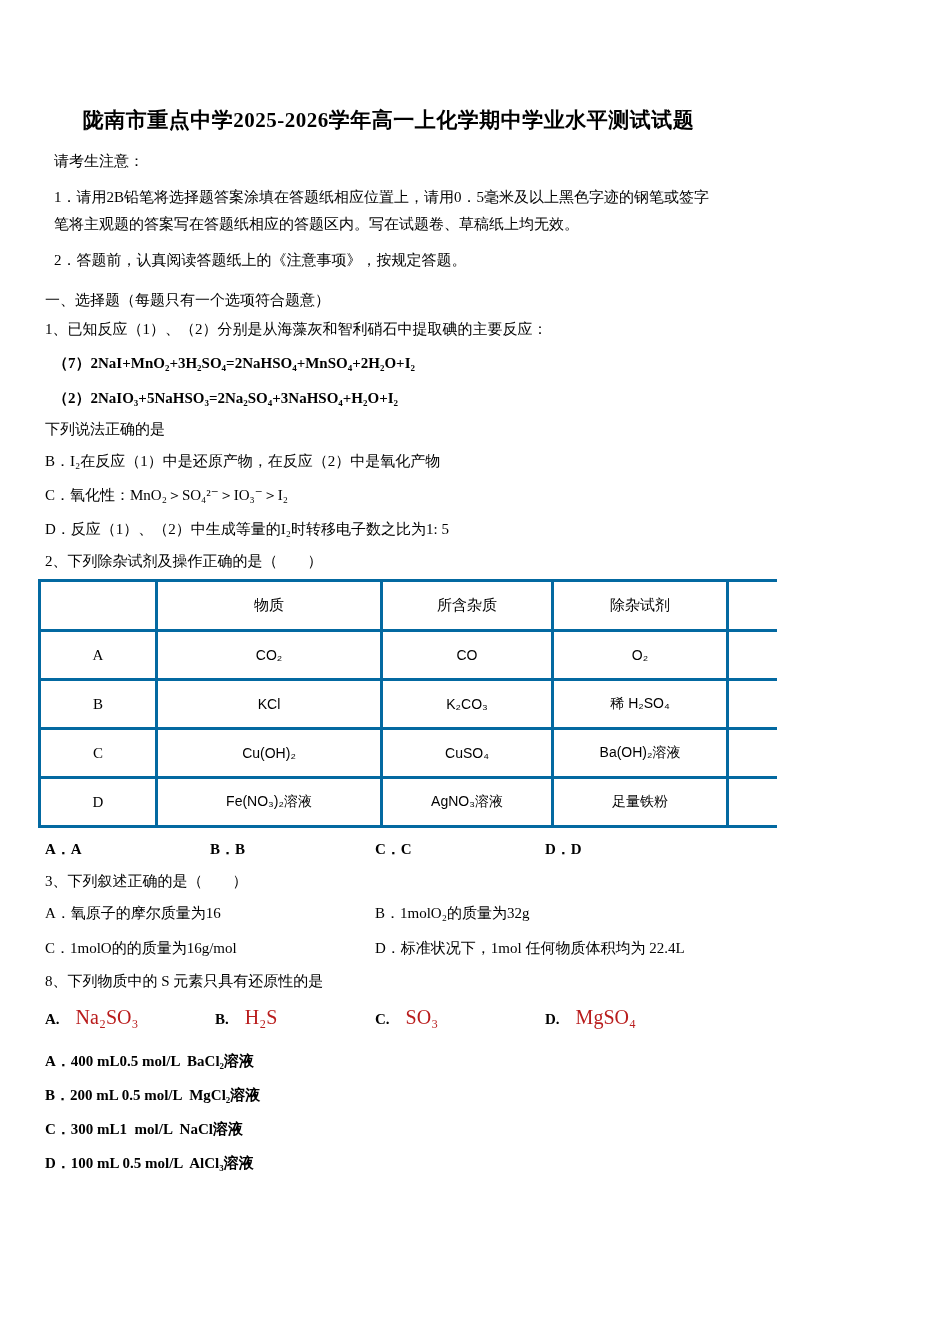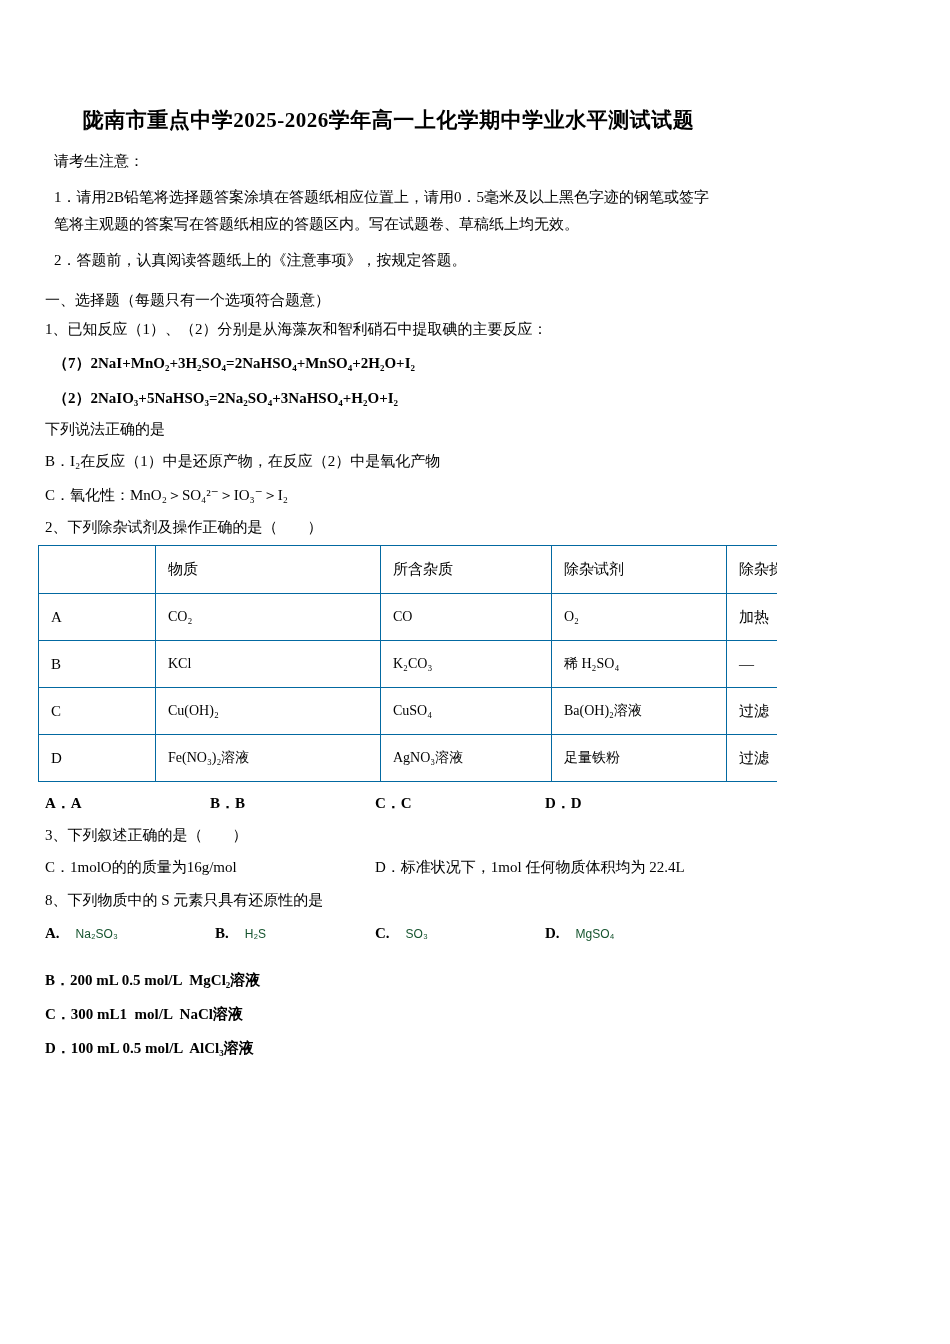--- a/index.html
+++ b/index.html
@@ -11,37 +11,37 @@
     padding:106px 45px 0 45px;overflow:hidden;position:relative;
   }
   .title{font-size:21px;font-weight:700;text-align:center;margin:0 0 14px 0;letter-spacing:.5px}
   .notice p{margin:9px;line-height:27px}
   .section-heading{margin:12px 0 0 0;line-height:28px}
   p.stem{margin:0;line-height:30px}
   .q1-eq{margin:4px 0 0 0;line-height:31px;font-weight:700;padding-left:8px}
   .q1-options p{margin:0;line-height:34px}
   .q2-stem{line-height:32px}
   table.q2-table{border-collapse:collapse;width:848px;table-layout:fixed;margin:3px 0 0 -7px}
-  .q2-table th,.q2-table td{border:1px solid #0369a1;font-weight:400;text-align:left;padding:0 12px;vertical-align:middle;font-size:15px}
+  .q2-table th,.q2-table td{border:3px solid #0369a1;font-weight:400;text-align:center;padding:0 12px;vertical-align:middle;font-size:15px}
   .q2-table th{height:47px}
   .q2-table td{height:46px}
-  .q2-table .mono{font-family:Liberation Serif, serif;font-size:14px}
+  .q2-table .mono{font-family:Liberation Sans, sans-serif;font-size:14px}
   .answer-line{display:flex;font-weight:700;line-height:34px;margin-top:4px}
   .answer-line span:nth-child(1){width:165px}
   .answer-line span:nth-child(2){width:165px}
   .answer-line span:nth-child(3){width:170px}
   .two-col{display:flex;line-height:35px;margin:0}
   .two-col .col-a{width:330px}
   .q4-row{display:flex;align-items:baseline;height:48px;padding-top:10px;box-sizing:border-box}
   .q4-item{display:flex;align-items:baseline}
   .q4-item:nth-child(1){width:170px}
   .q4-item:nth-child(2){width:160px}
   .q4-item:nth-child(3){width:170px}
   .q4-label{font-weight:700;margin-right:16px}
-  .q4-formula{color:#14532d;font-family:Liberation Sans, sans-serif;font-size:12px}
+  .q4-formula{color:#b91c1c;font-family:Liberation Serif, serif;font-size:20px}
   .q5-stem{margin-top:14px}
   .q5-options p{margin:0;line-height:34px;font-weight:700;white-space:pre-wrap}
   .italic{font-style:italic}
 </style>
 </head>
 <body>
 
 <div class="page">
 
   <h1 class="title">陇南市重点中学2025-2026学年高一上化学期中学业水平测试试题</h1>
@@ -55,20 +55,21 @@
   <p class="section-heading">一、选择题（每题只有一个选项符合题意）</p>
 
   <div>
     <p class="stem">1、已知反应（1）、（2）分别是从海藻灰和智利硝石中提取碘的主要反应：</p>
     <p class="q1-eq">（7）2NaI+MnO₂+3H₂SO₄=2NaHSO₄+MnSO₄+2H₂O+I₂</p>
     <p class="q1-eq">（2）2NaIO₃+5NaHSO₃=2Na₂SO₄+3NaHSO₄+H₂O+I₂</p>
     <p class="stem">下列说法正确的是</p>
     <div class="q1-options">
       <p>B．I₂在反应（1）中是还原产物，在反应（2）中是氧化产物</p>
       <p>C．氧化性：MnO₂＞SO₄²⁻＞IO₃⁻＞I₂</p>
+      <p>D．反应（1）、（2）中生成等量的I₂时转移电子数之比为1: 5</p>
     </div>
   </div>
 
   <div>
     <p class="stem q2-stem">2、下列除杂试剂及操作正确的是（　　）</p>
     <table class="q2-table">
       <colgroup>
         <col style="width:117px">
           <col style="width:225px">
           <col style="width:171px">
@@ -117,20 +118,24 @@
       <span>A．A</span>
       <span>B．B</span>
       <span>C．C</span>
       <span>D．D</span>
     </div>
   </div>
 
   <div>
     <p class="stem">3、下列叙述正确的是（　　）</p>
     <div class="two-col">
+      <span class="col-a">A．氧原子的摩尔质量为16</span>
+      <span>B．1molO₂的质量为32g</span>
+    </div>
+    <div class="two-col">
       <span class="col-a">C．1molO的的质量为16g/mol</span>
       <span>D．标准状况下，1mol 任何物质体积均为 22.4L</span>
     </div>
   </div>
 
   <div>
     <p class="stem">8、下列物质中的 S 元素只具有还原性的是</p>
     <div class="q4-row">
       <span class="q4-item">
         <span class="q4-label">A.</span>
@@ -146,19 +151,20 @@
       </span>
       <span class="q4-item">
         <span class="q4-label">D.</span>
         <span class="q4-formula">MgSO₄</span>
       </span>
     </div>
   </div>
 
   <div>
     <div class="q5-options">
+      <p>A．400 mL0.5 mol/L  BaCl₂溶液</p>
       <p>B．200 mL 0.5 mol/L  MgCl₂溶液</p>
       <p>C．300 mL1  mol/L  NaCl溶液</p>
       <p>D．100 mL 0.5 mol/L  AlCl₃溶液</p>
     </div>
   </div>
 
 </div>
 
 </body></html>

